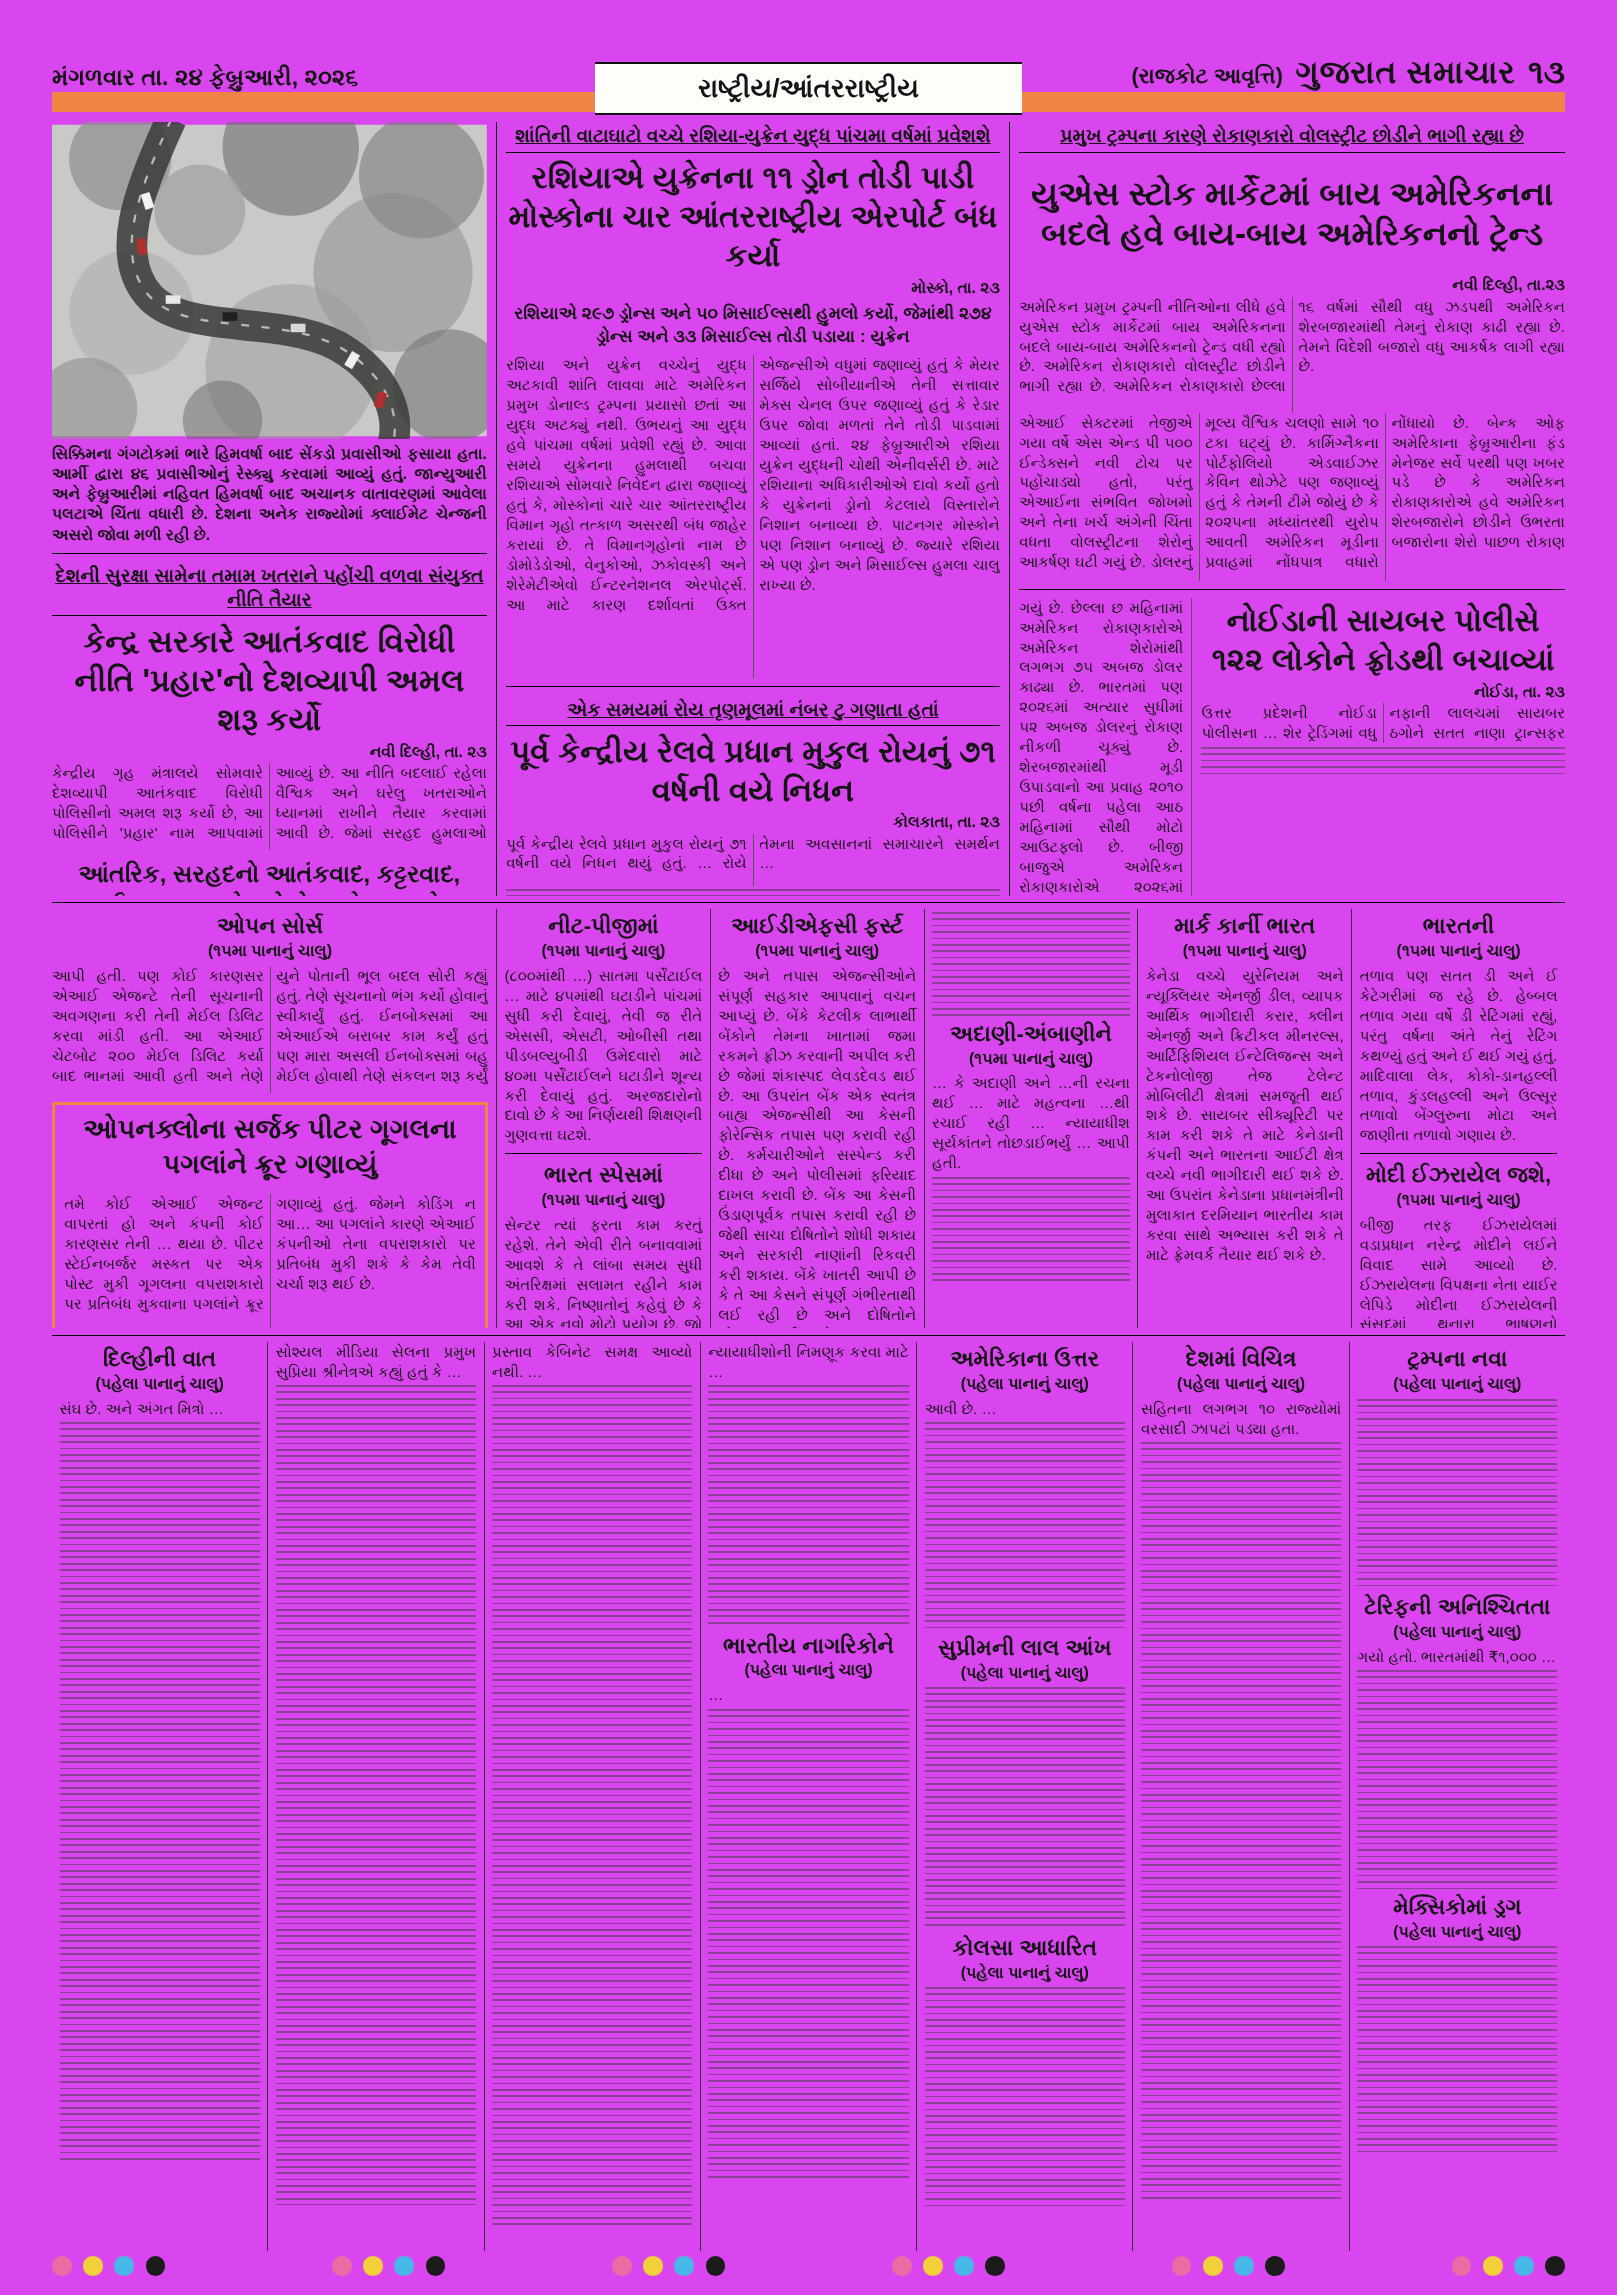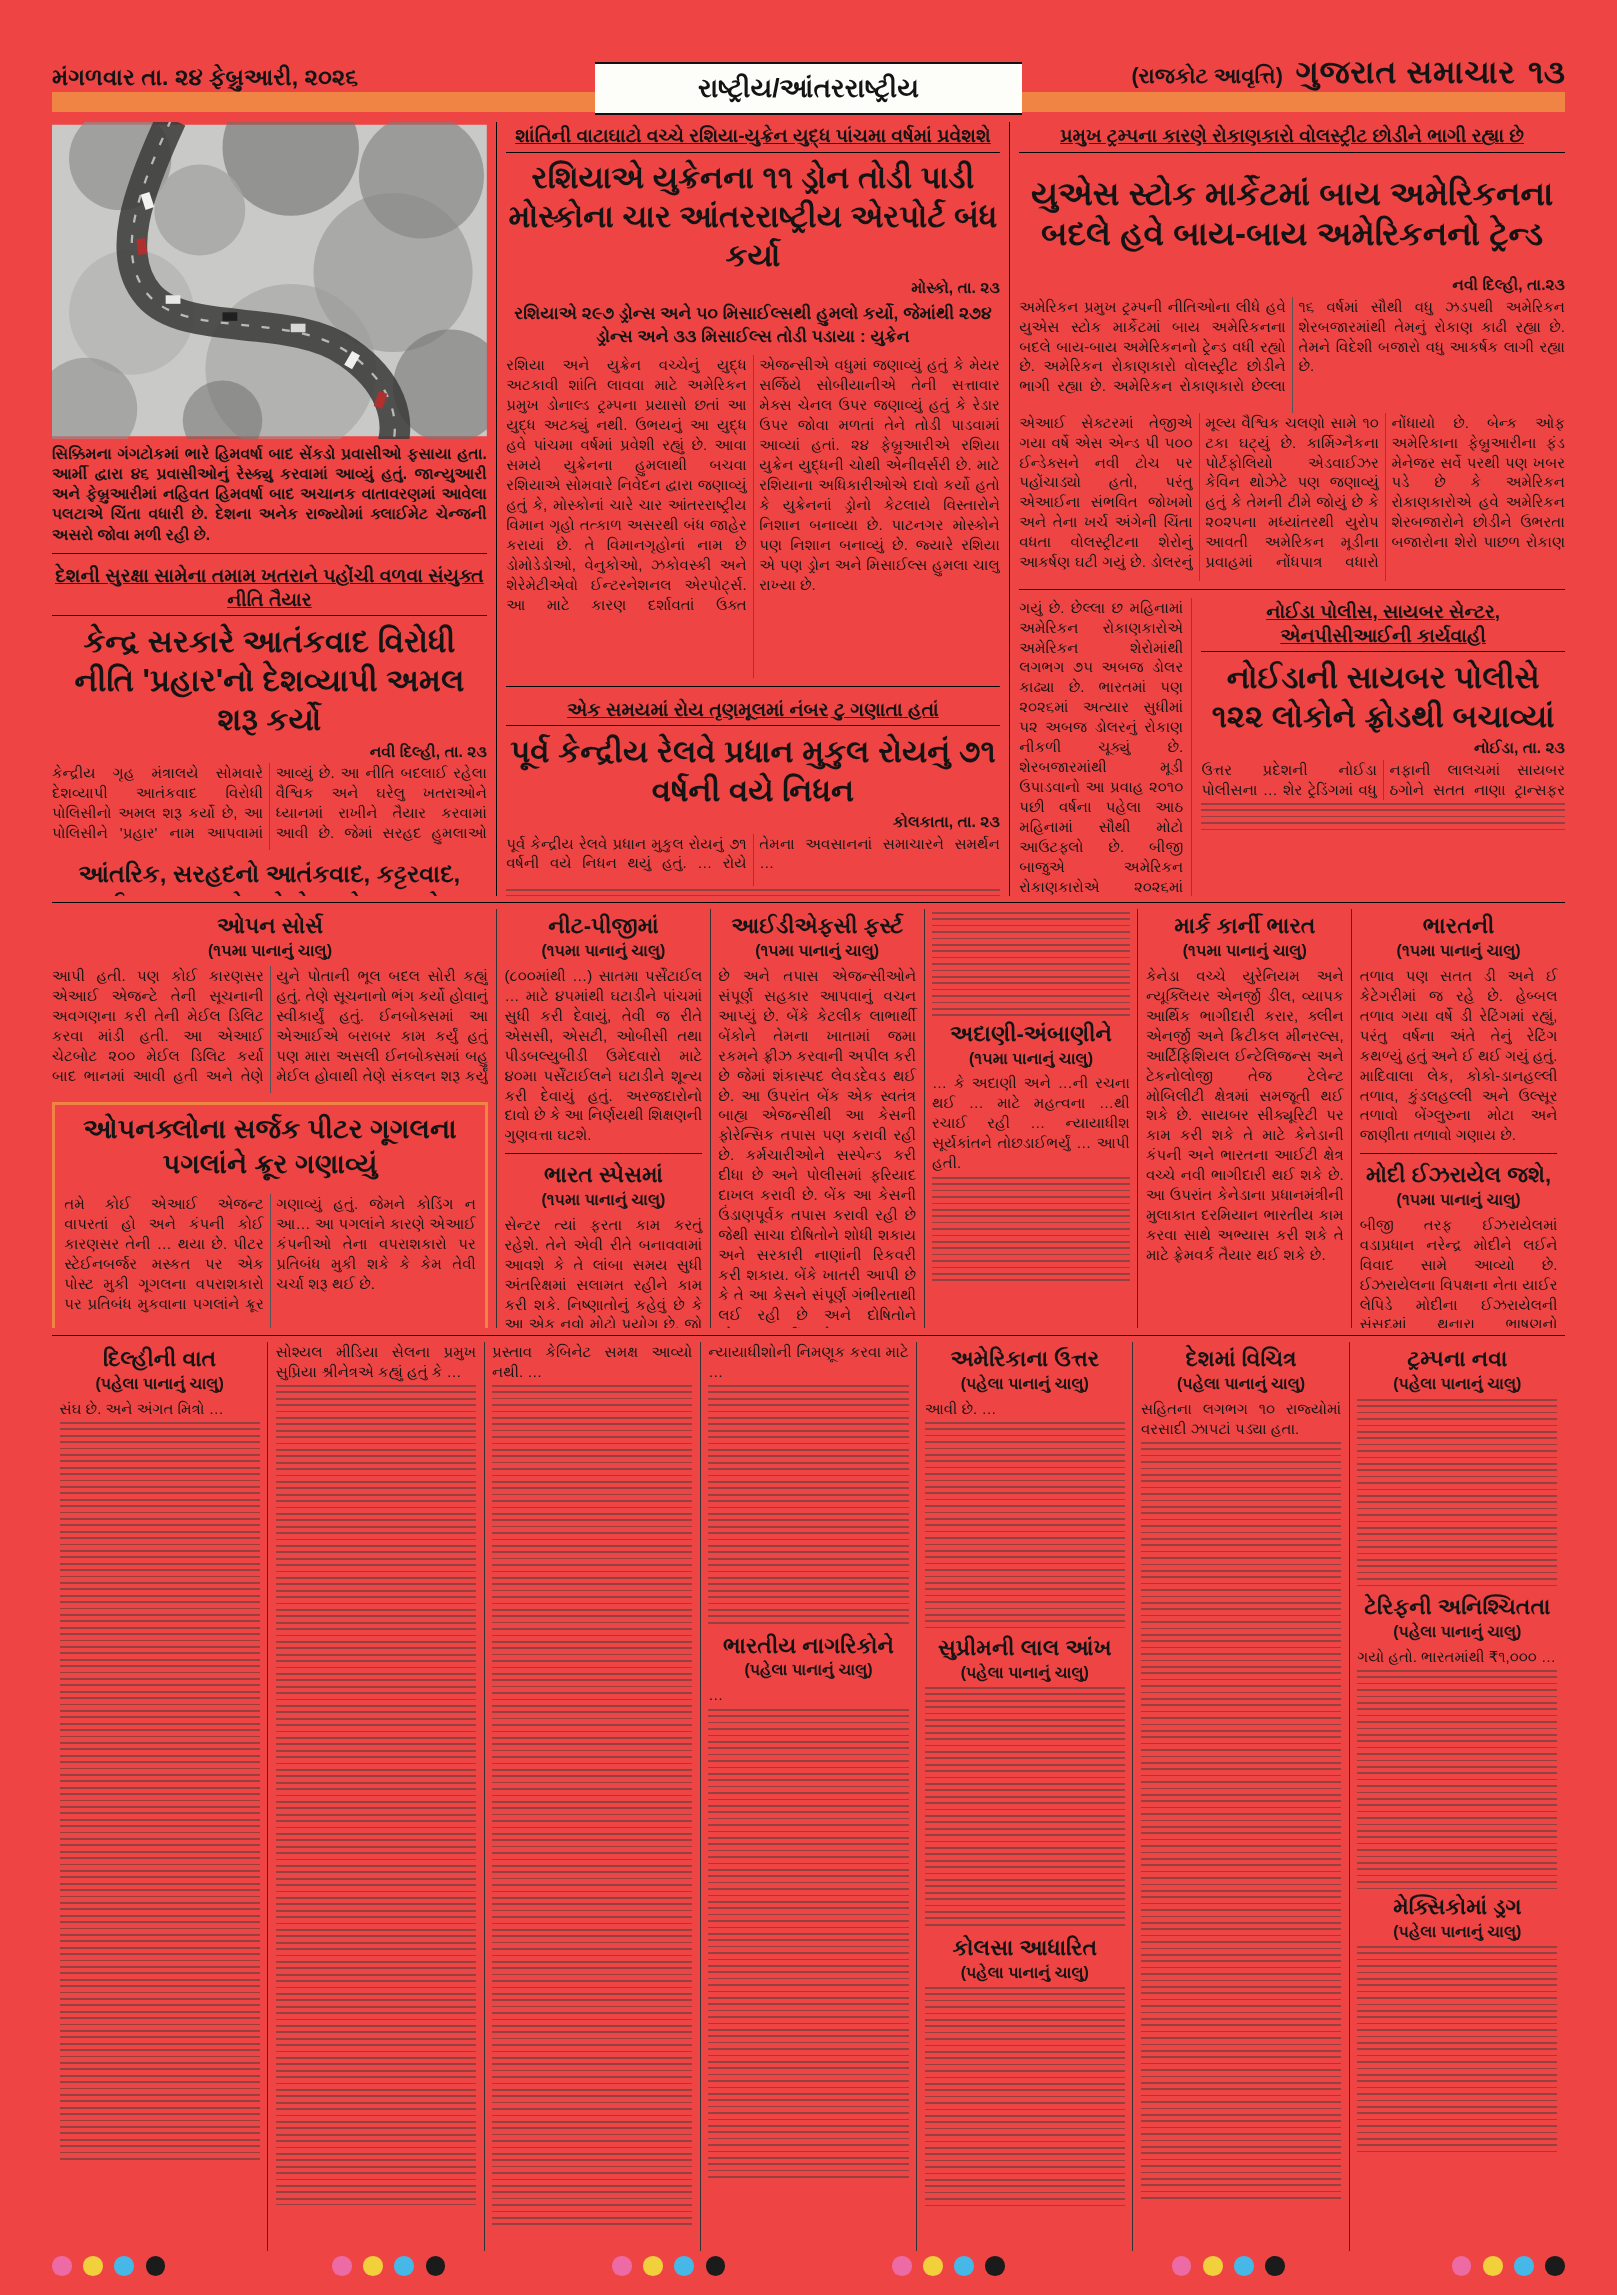--- a/index.html
+++ b/index.html
@@ -1,18 +1,18 @@
 <!DOCTYPE html>
 <html style="font-size:9.2px"><head>
 <meta charset="utf-8">
 <style>
   * { margin:0; padding:0; box-sizing:border-box; }
   html,body { background:#e8e8e4; }
   .page {
-    position:relative; width:1617px; height:2295px; background:#ef4444;
+    position:relative; width:1617px; height:2295px; background:#d946ef;
     font-family:"Liberation Sans","DejaVu Sans",sans-serif; color:#141414;
     overflow:hidden; margin:0 auto;
   }
   
   .hdr { position:absolute; top:53px; left:52px; right:52px; height:38px; display:flex; align-items:flex-end; justify-content:space-between; }
   .hdr-date { font-size:23px; font-weight:bold; }
   .hdr-right { display:flex; align-items:baseline; gap:12.7px; }
   .hdr-ed { font-size:21.4px; font-weight:bold; }
   .hdr-mast { font-size:32px; font-weight:bold; letter-spacing:0.6px; }
   .hdr-page { font-size:32px; font-weight:bold; }
@@ -127,21 +127,20 @@
       <div class="hl-xl">યુએસ સ્ટોક માર્કેટમાં બાય અમેરિકનના બદલે હવે બાય-બાય અમેરિકનનો ટ્રેન્ડ</div>
       <div class="dateline">નવી દિલ્હી, તા.૨૩</div>
       <div class="bodytext cols2" style="height:116px; overflow:hidden">અમેરિકન પ્રમુખ ટ્રમ્પની નીતિઓના લીધે હવે યુએસ સ્ટોક માર્કેટમાં બાય અમેરિકનના બદલે બાય-બાય અમેરિકનનો ટ્રેન્ડ વધી રહ્યો છે. અમેરિકન રોકાણકારો વોલસ્ટ્રીટ છોડીને ભાગી રહ્યા છે. અમેરિકન રોકાણકારો છેલ્લા ૧૬ વર્ષમાં સૌથી વધુ ઝડપથી અમેરિકન શેરબજારમાંથી તેમનું રોકાણ કાઢી રહ્યા છે. તેમને વિદેશી બજારો વધુ આકર્ષક લાગી રહ્યા છે.</div>
       <div class="bodytext cols3" style="height:168px; overflow:hidden">એઆઈ સેક્ટરમાં તેજીએ ગયા વર્ષે એસ એન્ડ પી ૫૦૦ ઈન્ડેક્સને નવી ટોચ પર પહોંચાડ્યો હતો, પરંતુ એઆઈના સંભવિત જોખમો અને તેના ખર્ચ અંગેની ચિંતા વધતા વોલસ્ટ્રીટના શેરોનું આકર્ષણ ઘટી ગયું છે. ડોલરનું મૂલ્ય વૈશ્વિક ચલણો સામે ૧૦ ટકા ઘટ્યું છે. કાર્મિગ્નૈકના પોર્ટફોલિયો એડવાઈઝર કેવિન થોઝેટે પણ જણાવ્યું હતું કે તેમની ટીમે જોયું છે કે ૨૦૨૫ના મધ્યાંતરથી યુરોપ આવતી અમેરિકન મૂડીના પ્રવાહમાં નોંધપાત્ર વધારો નોંધાયો છે. બેન્ક ઓફ અમેરિકાના ફેબ્રુઆરીના ફંડ મેનેજર સર્વે પરથી પણ ખબર પડે છે કે અમેરિકન રોકાણકારોએ હવે અમેરિકન શેરબજારોને છોડીને ઉભરતા બજારોના શેરો પાછળ રોકાણ કરવા છેલ્લા પાંચ વર્ષની સૌથી તેજ દોટ લગાવી છે.</div>
       <div class="rule"></div>
       <div style="display:flex; gap:9.2px">
         <div style="width:173px; border-right:0.6px solid #555; padding-right:8px">
           <div class="bodytext">ગયું છે. છેલ્લા છ મહિનામાં અમેરિકન રોકાણકારોએ અમેરિકન શેરોમાંથી લગભગ ૭૫ અબજ ડોલર કાઢ્યા છે. ભારતમાં પણ ૨૦૨૬માં અત્યાર સુધીમાં ૫૨ અબજ ડોલરનું રોકાણ નીકળી ચૂક્યું છે. શેરબજારમાંથી મૂડી ઉપાડવાનો આ પ્રવાહ ૨૦૧૦ પછી વર્ષના પહેલા આઠ મહિનામાં સૌથી મોટો આઉટફ્લો છે. બીજી બાજુએ અમેરિકન રોકાણકારોએ ૨૦૨૬માં ઉભરતા…</div>
         </div>
         <div style="flex:1">
-          <div class="kicker">નોઈડા પોલીસ, સાયબર સેન્ટર, એનપીસીઆઈની કાર્યવાહી</div>
           <div class="hl-l">નોઈડાની સાયબર પોલીસે ૧૨૨ લોકોને ફ્રોડથી બચાવ્યાં</div>
           <div class="dateline">નોઈડા, તા. ૨૩</div>
           <div class="bodytext cols2" style="height:40px; overflow:hidden">ઉત્તર પ્રદેશની નોઈડા પોલીસના … શેર ટ્રેડિંગમાં વધુ નફાની લાલચમાં સાયબર ઠગોને સતત નાણા ટ્રાન્સફર કરી …</div>
           <div class="tx" style="height:29px"></div>
         </div>
       </div>
     </div>
   </div>
 
   <div class="zoneB">

